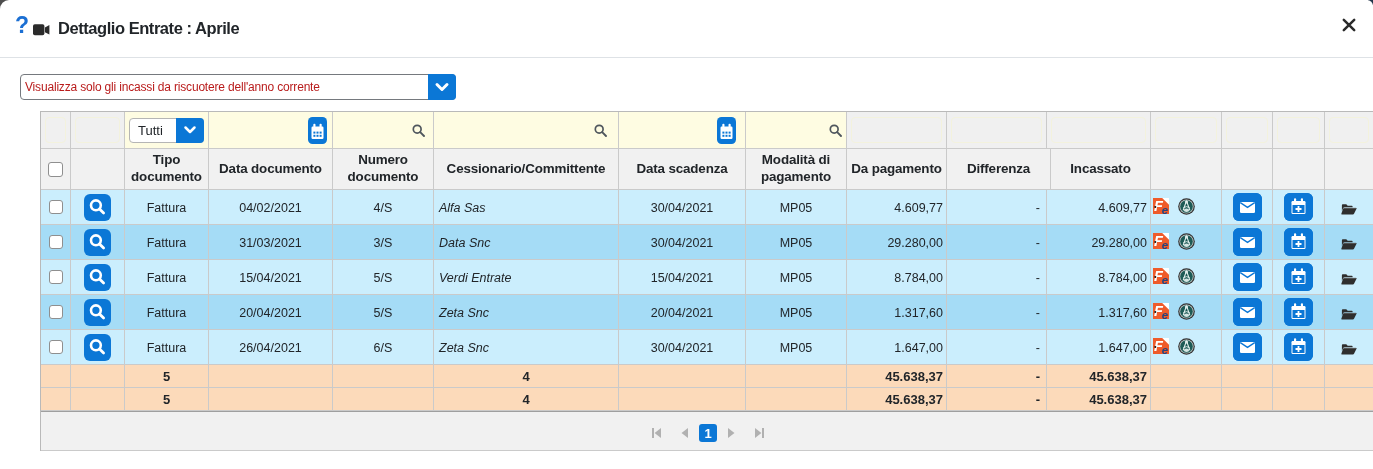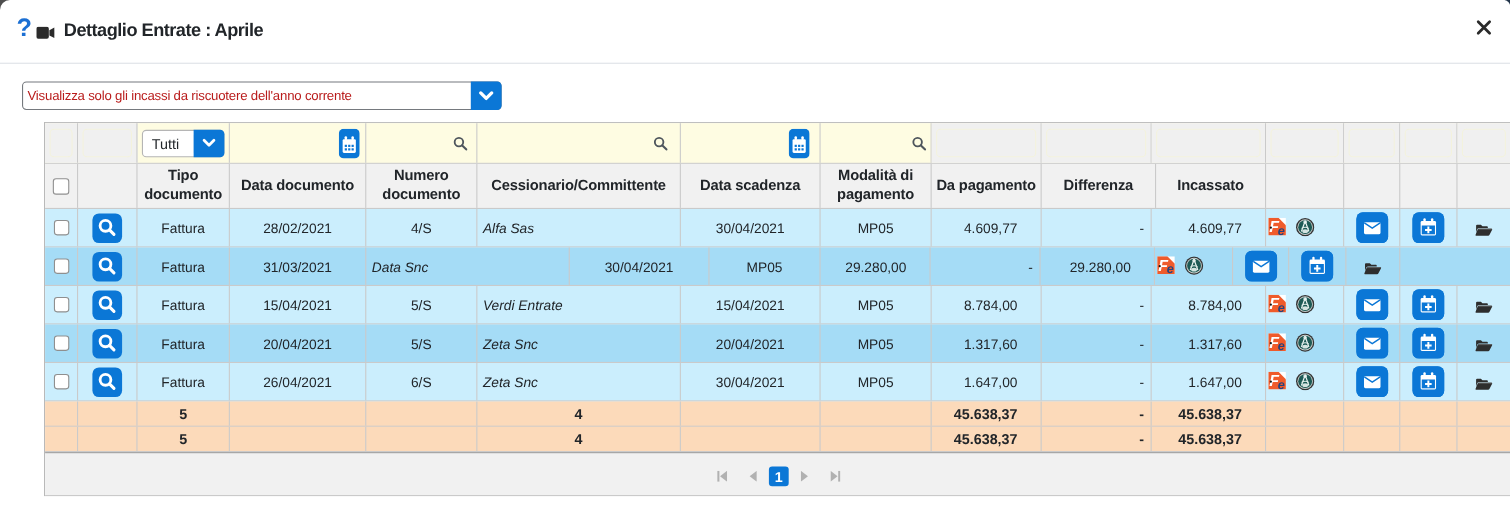--- a/index.html
+++ b/index.html
@@ -34,21 +34,21 @@
   .rfilter .gray .inset { position:absolute; left:4px; right:4px; top:5px; bottom:5px; border:1px solid #f3f2dd; border-radius:4px; }
   .rhead { height:41px; background:#f1f1f1; font-weight:bold; }
   .rhead .cell { text-align:center; line-height:1.25; font-size:13.4px; letter-spacing:-0.15px; }
   .rdata { height:35px; font-size:12.5px; }
   .odd  { background:#cbeefd; }
   .even { background:#a5dcf6; }
   .rfoot { height:23px; background:#fcdaba; font-weight:bold; }
   .rpage { height:40px; background:#f1f1f1; border-top:1px solid #9f9f9f; display:flex; align-items:center; justify-content:center; }
 
   .left { justify-content:flex-start; padding-left:5px;font-style:italic; }
-  .right { justify-content:flex-end; padding-right:21px; }
+  .right { justify-content:flex-end; padding-right:3px; }
 
   .chk { width:15px; height:15px; background:#fff; border:1px solid #8f8f8f; border-radius:3px; }
   .bbtn { background:#0b77d6; border-radius:6px; display:flex; align-items:center; justify-content:center; }
   .mag { width:27px; height:27px; }
   .envb, .calb2 { width:29px; height:28px; }
   .pg1 { width:18px; height:18px; background:#0b77d6; border-radius:3px; color:#fff; font-size:13px; font-weight:bold; display:flex; align-items:center; justify-content:center; }
 </style>
 </head>
 <body>
 <div id="cornL" class="corner"></div>
@@ -194,21 +194,21 @@
         </div>
         <div class="cell c1">
           <div class="bbtn mag">
             <svg width="27" height="27" viewBox="0 0 27 27">
               <circle cx="11.9" cy="11.3" r="4.9" fill="none" stroke="#fff" stroke-width="2.6"></circle>
               <path d="M15.5 15 L19.6 19.1" stroke="#fff" stroke-width="2.8" stroke-linecap="round"></path>
             </svg>
           </div>
         </div>
         <div class="cell c2">Fattura</div>
-        <div class="cell c3">28/02/2021</div>
+        <div class="cell c3">04/02/2021</div>
         <div class="cell c4">4/S</div>
         <div class="cell c5 left">Alfa Sas</div>
         <div class="cell c6">30/04/2021</div>
         <div class="cell c7">MP05</div>
         <div class="cell c8 right">4.609,77</div>
         <div class="cell c9 right" style="padding-right:6px;">-</div>
         <div class="cell c10 right">4.609,77</div>
         <div class="cell c11 left" style="padding-left:2px;gap:9px;position:relative;top:0;">
           <span style="position:relative;top:-1px;display:flex;">
             <svg width="16" height="16" viewBox="0 0 16 16">
@@ -269,20 +269,21 @@
         <div class="cell c1">
           <div class="bbtn mag">
             <svg width="27" height="27" viewBox="0 0 27 27">
               <circle cx="11.9" cy="11.3" r="4.9" fill="none" stroke="#fff" stroke-width="2.6"></circle>
               <path d="M15.5 15 L19.6 19.1" stroke="#fff" stroke-width="2.8" stroke-linecap="round"></path>
             </svg>
           </div>
         </div>
         <div class="cell c2">Fattura</div>
         <div class="cell c3">31/03/2021</div>
+        <div class="cell c4">3/S</div>
         <div class="cell c5 left">Data Snc</div>
         <div class="cell c6">30/04/2021</div>
         <div class="cell c7">MP05</div>
         <div class="cell c8 right">29.280,00</div>
         <div class="cell c9 right" style="padding-right:6px;">-</div>
         <div class="cell c10 right">29.280,00</div>
         <div class="cell c11 left" style="padding-left:2px;gap:9px;position:relative;top:0;">
           <span style="position:relative;top:-1px;display:flex;">
             <svg width="16" height="16" viewBox="0 0 16 16">
               <rect width="16" height="16" fill="#fff"></rect>

